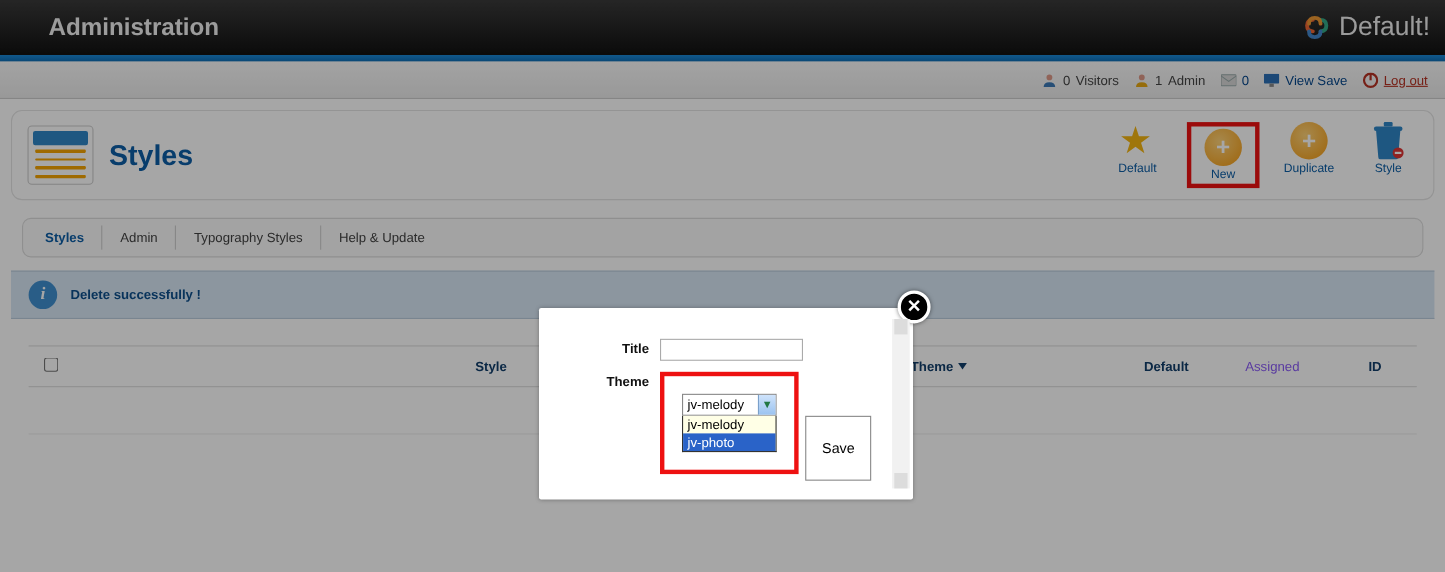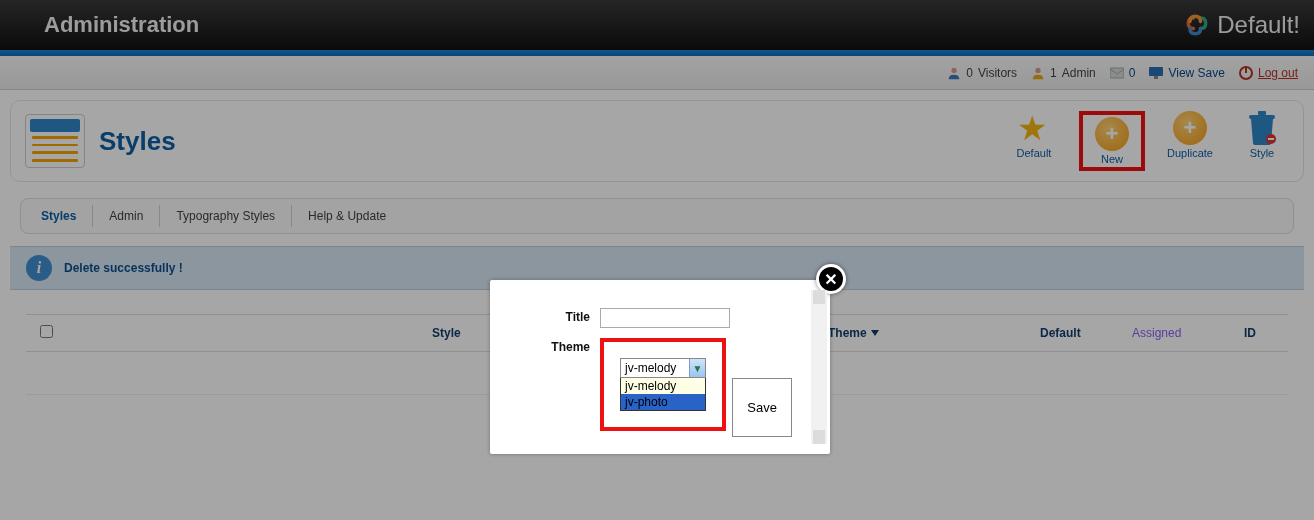--- a/index.html
+++ b/index.html
@@ -62,21 +62,21 @@
   .close-btn { position:absolute; right:-16px; top:-16px; width:30px; height:30px; border-radius:50%; background:#000; border:3px solid #fff; color:#fff; display:flex; align-items:center; justify-content:center; font-weight:bold; font-size:16px; cursor:pointer; box-shadow:0 0 4px rgba(0,0,0,.5); }
   .frow { display:flex; align-items:flex-start; gap:10px; margin-bottom:10px; }
   .frow .flabel { width:70px; text-align:right; font-weight:bold; color:#111; padding-top:2px; }
   .frow input.title-input { border:1px solid #aaa; height:20px; width:130px; }
   .select-redbox { border:4px solid #e11; display:inline-block; padding:16px; }
   .fake-select { border:1px solid #888; width:86px; height:20px; display:flex; align-items:center; background:#fff; font-size:12px; }
   .fake-select .val { flex:1; padding:0 4px; }
   .fake-select .caret { width:16px; height:100%; background:linear-gradient(#cfe3fb,#9bc3f0); border-left:1px solid #7aa0ca; display:flex; align-items:center; justify-content:center; color:#274; font-size:10px; }
   .options { border:1px solid #333; border-top:none; width:86px; background:#ffffe6; }
   .options .opt { padding:1px 4px; font-size:12px; }
-  .options .opt.sel { background:#2a63c8; color:#000000; }
+  .options .opt.sel { background:#2a63c8; color:#ffffff; }
   .save-area { position:absolute; right:38px; top:98px; }
   .save-btn { border:1px solid #888; padding:21px 14px; background:#fff; cursor:pointer; font-size:13px; }
   .sort-icon { display:inline-block; width:0; height:0; border-left:4px solid transparent; border-right:4px solid transparent; border-top:6px solid #123e6b; }
 </style>
 </head>
 <body>
 
 <div class="overlay"></div>
 
 <div class="header-bar">

